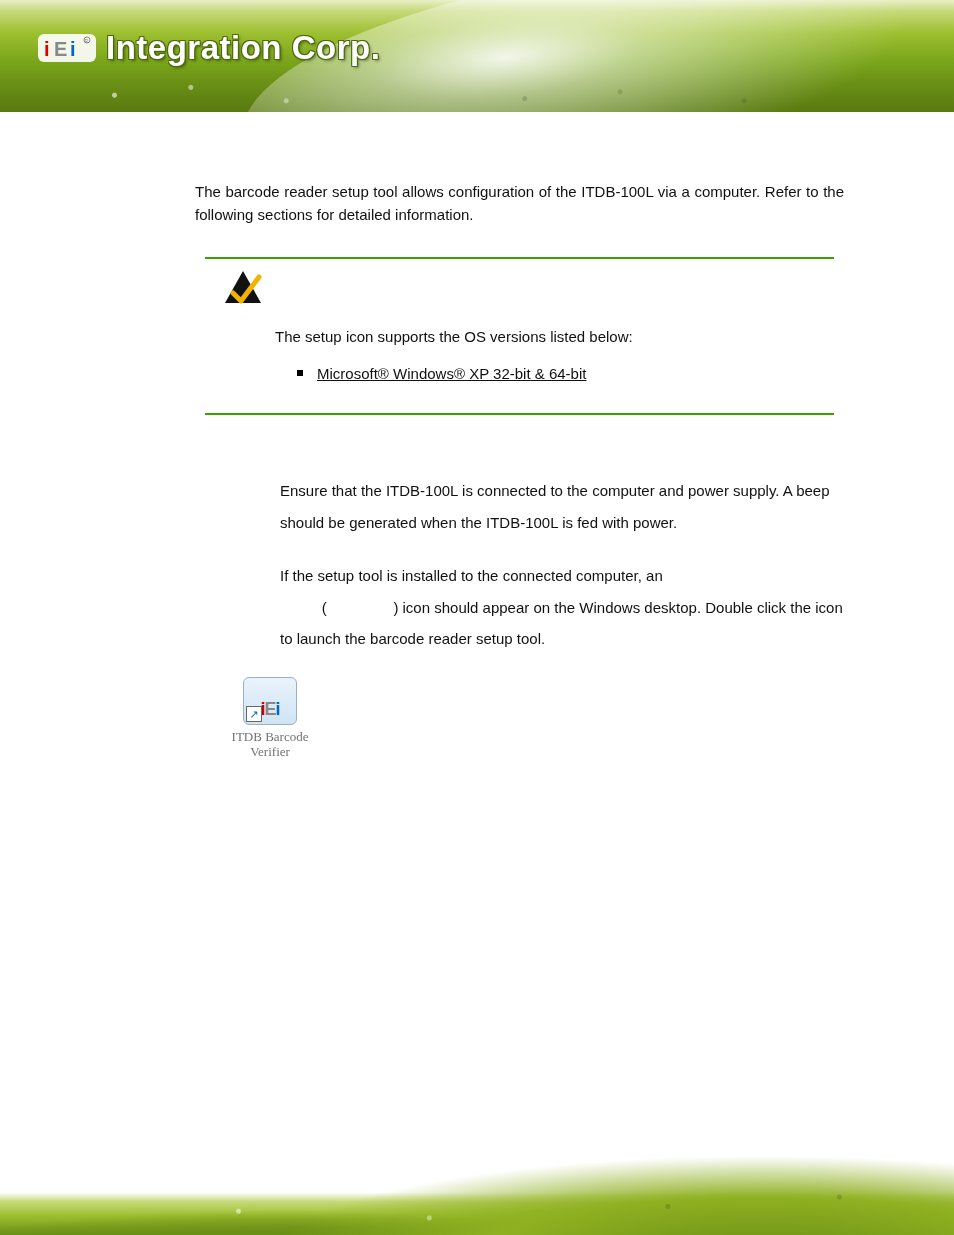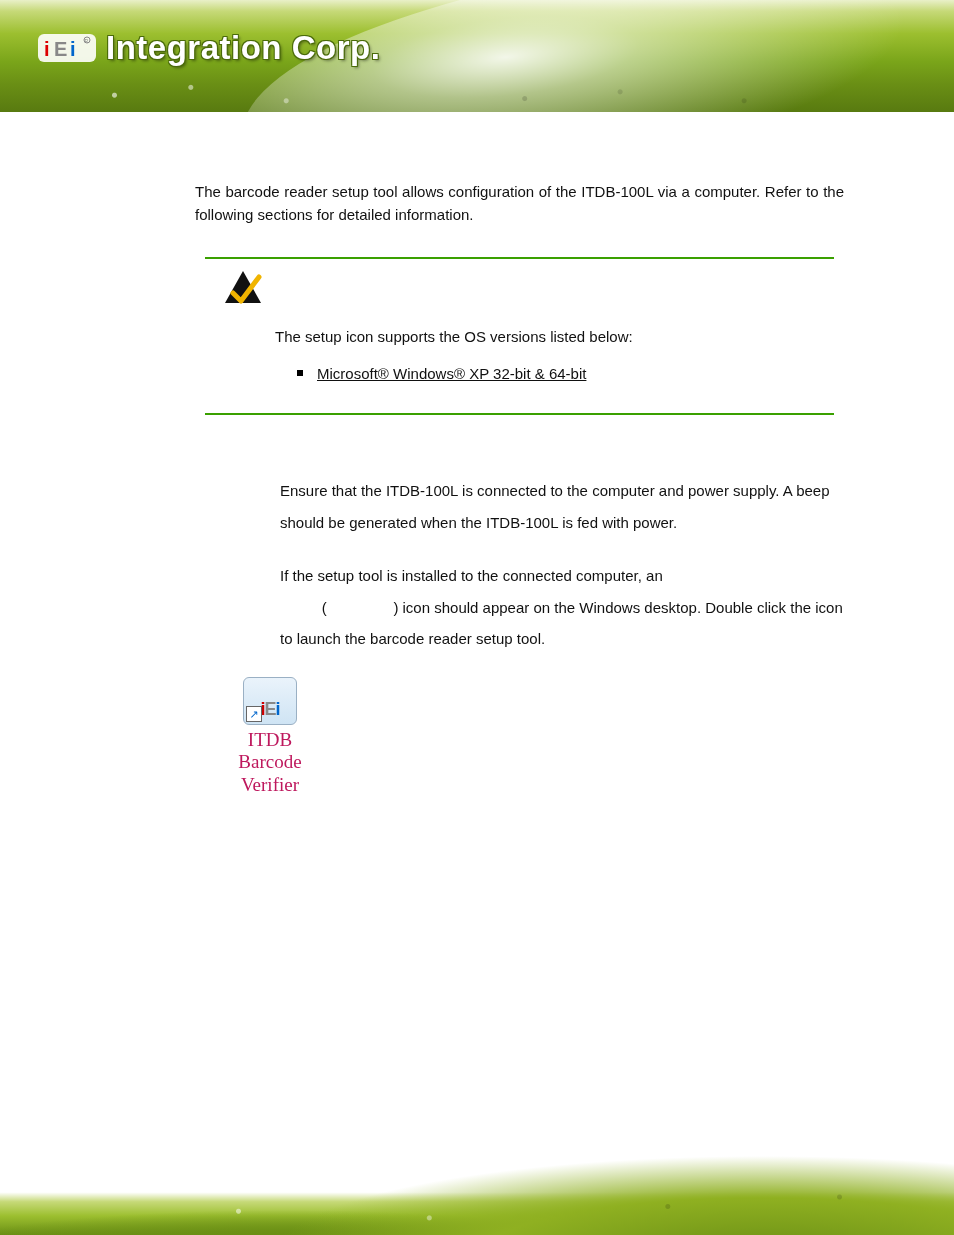--- a/index.html
+++ b/index.html
@@ -115,22 +115,22 @@
   .desktop-icon .tile-text .b { color:#06c; }
   .desktop-icon .shortcut {
     position: absolute; left: 2px; bottom: 2px;
     width: 16px; height: 16px;
     background: #fff; border: 1px solid #666;
     font-size: 11px; line-height: 14px; text-align: center;
     color: #06c;
   }
   .desktop-icon .label {
     font-family: "Times New Roman", serif;
-    font-size: 19px;
-    color: #be185d;
+    font-size: 13px;
+    color: #737373;
     line-height: 1.2;
   }
   
   .footer-band {
     position: absolute;
     bottom: 0; left: 0; right: 0;
     height: 95px;
     overflow: hidden;
   }
   .footer-band .fg {

